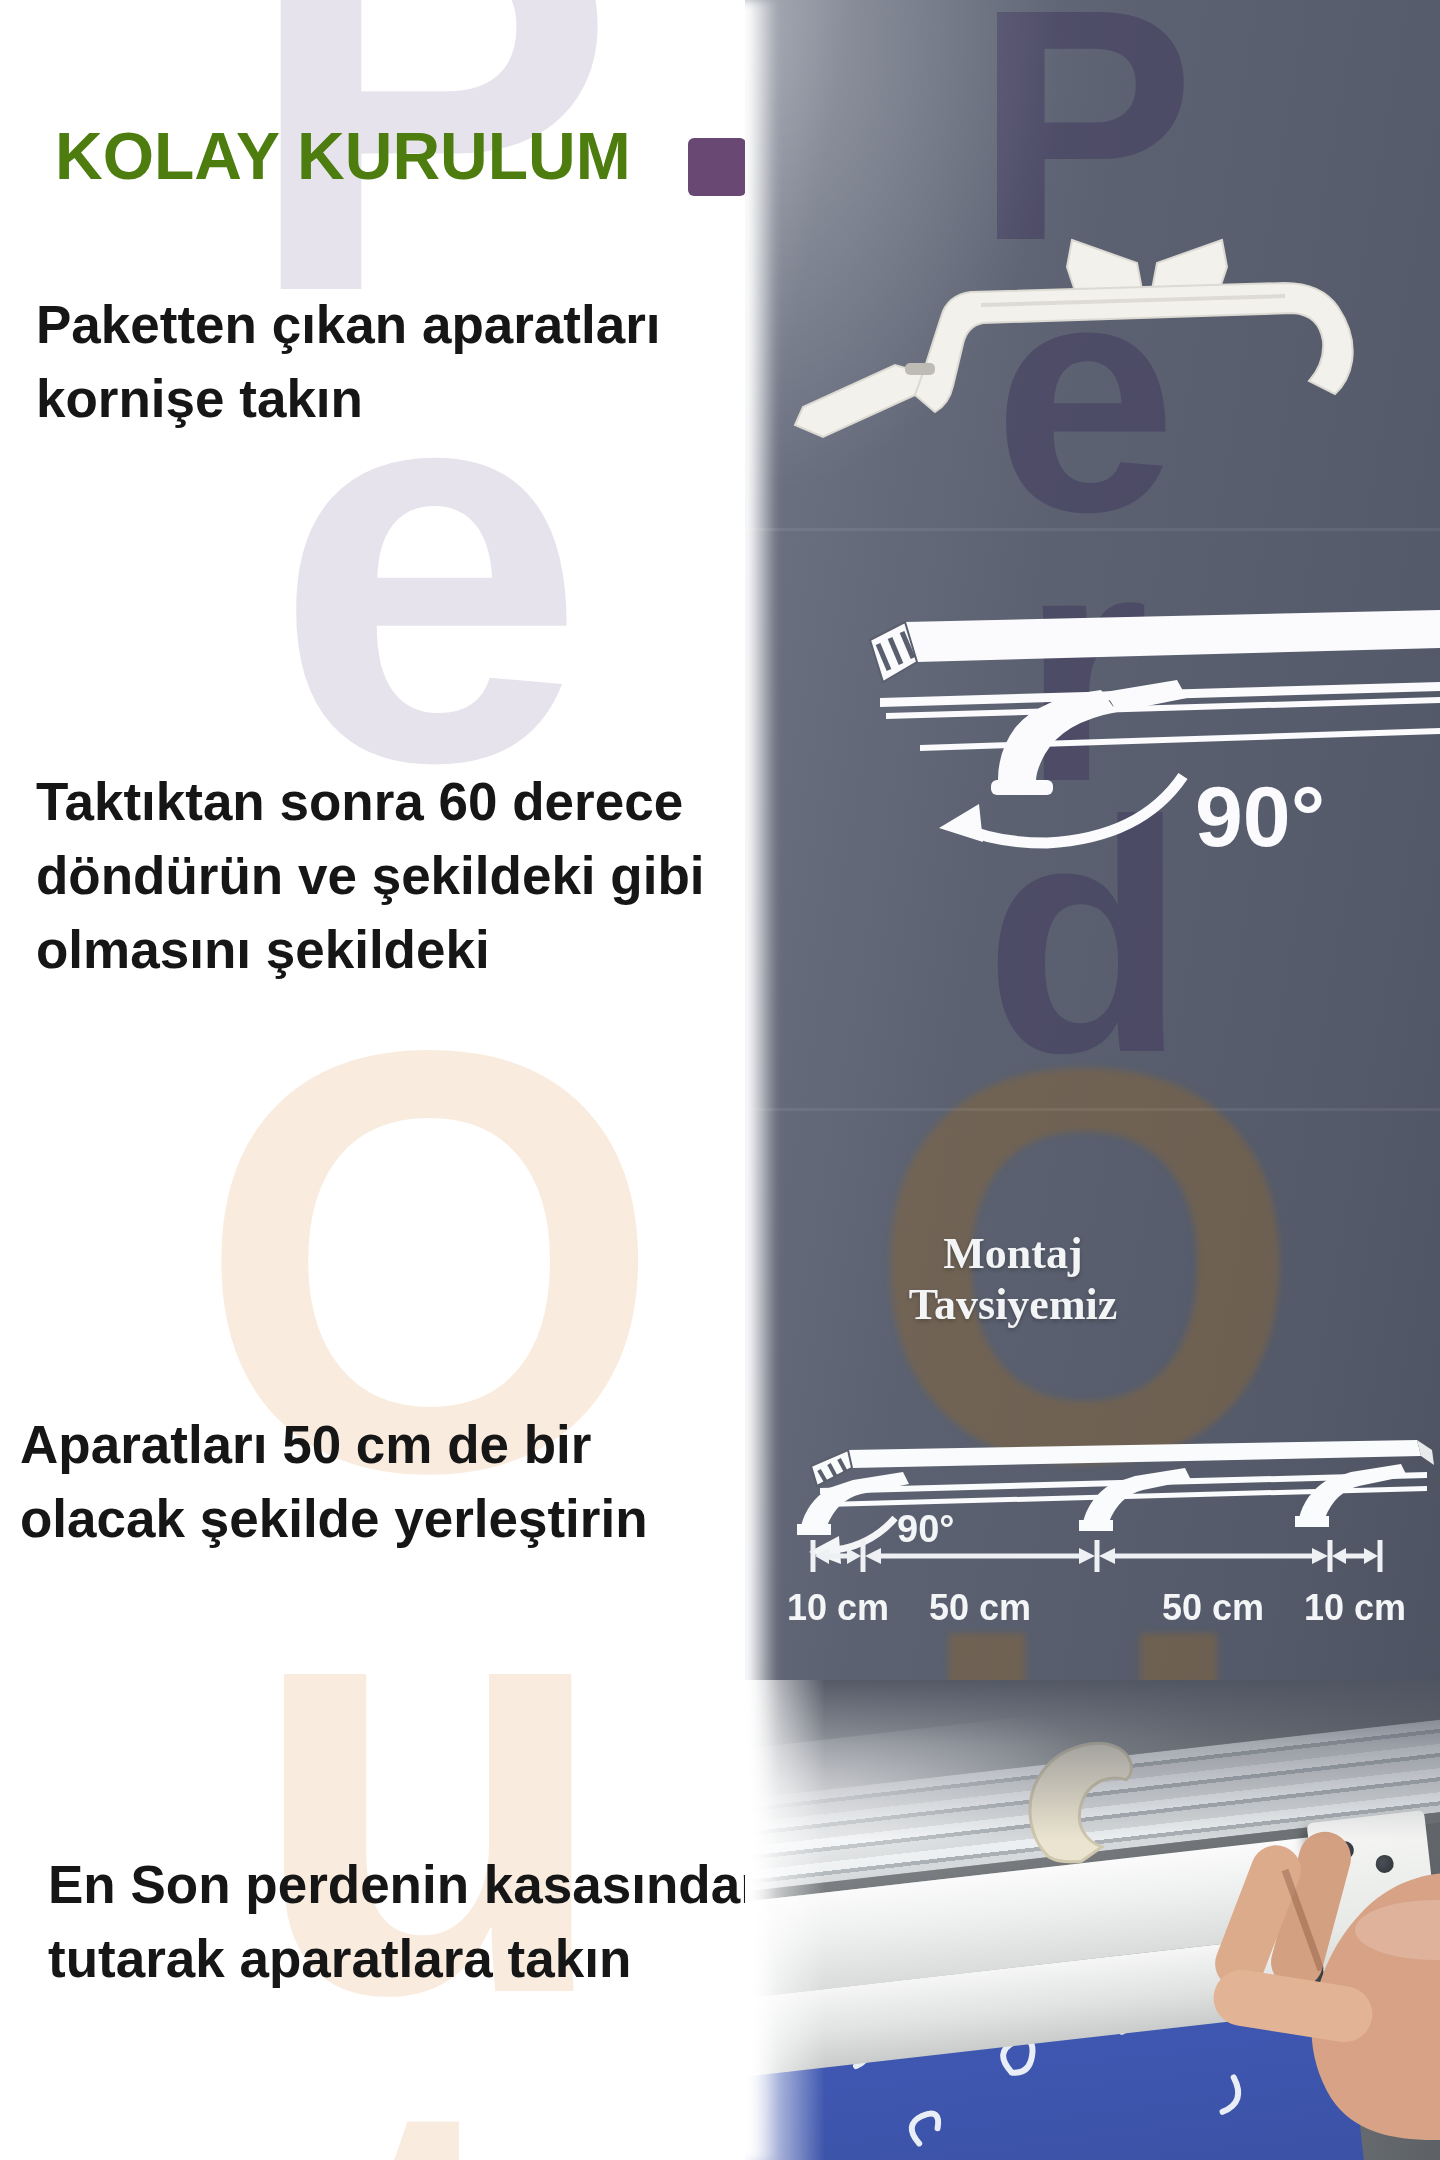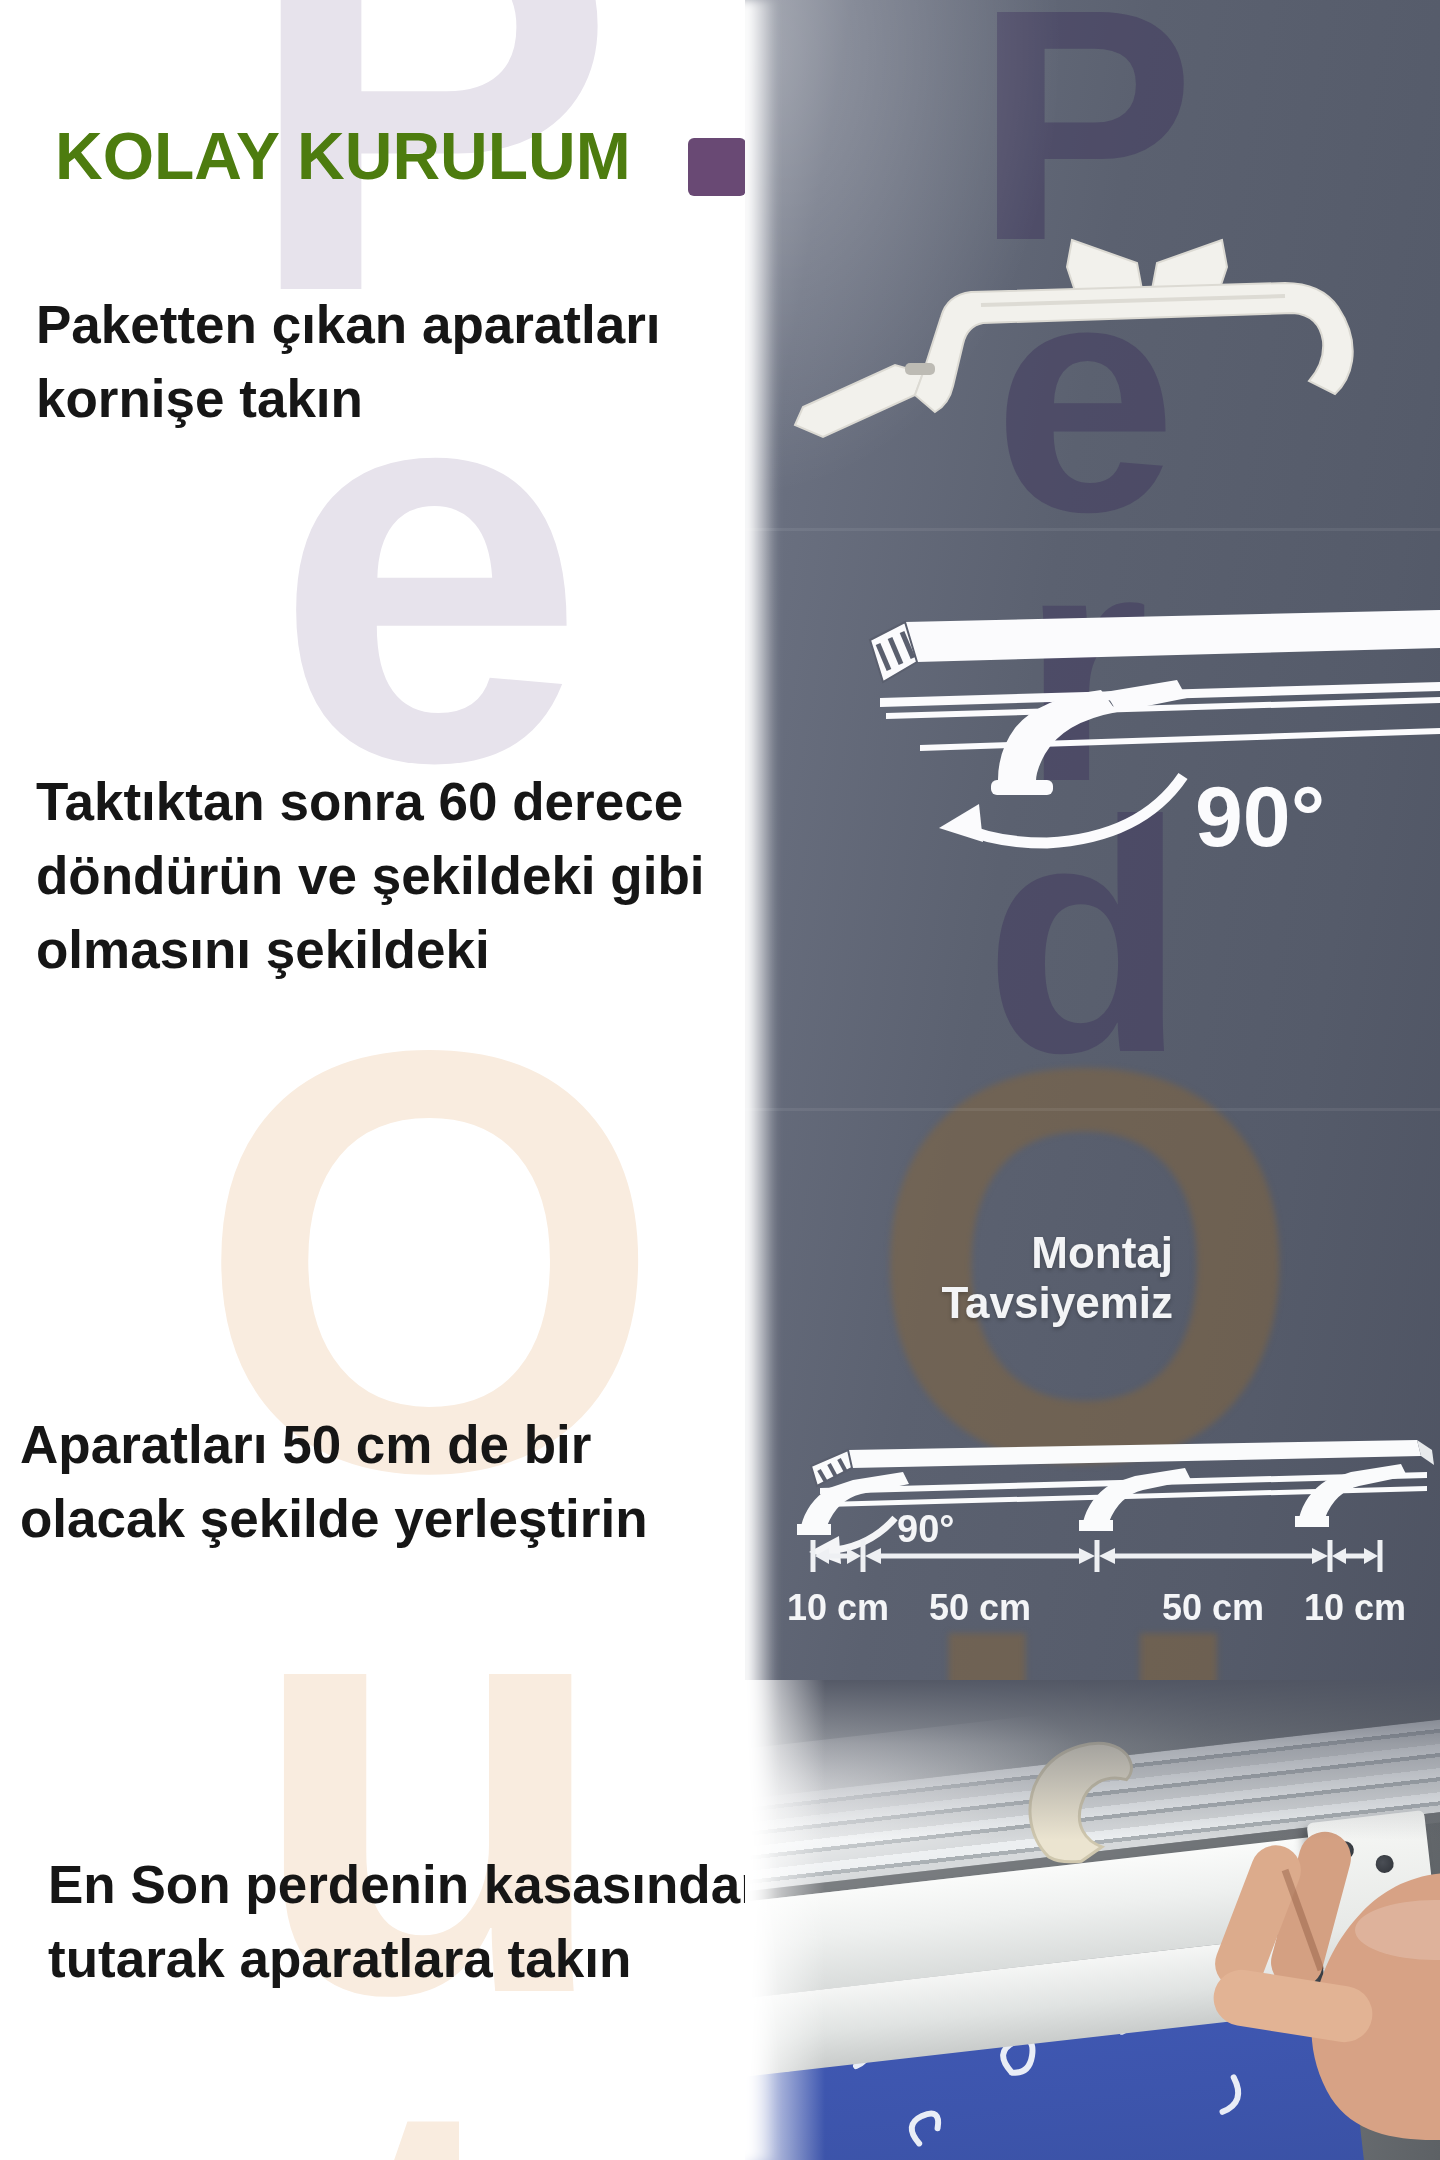--- a/index.html
+++ b/index.html
@@ -32,22 +32,22 @@
   .panel-left-blur{position:absolute;left:-8px;top:0;width:40px;height:100%;
          background:linear-gradient(90deg,#ffffff 25%,rgba(255,255,255,0));filter:blur(5px);z-index:5;}
   .panel-corner-light{position:absolute;left:0;top:0;width:320px;height:500px;
          background:radial-gradient(ellipse at 0% 10%,rgba(255,255,255,0.30),rgba(255,255,255,0) 70%);z-index:1;}
   .seam{position:absolute;left:0;width:100%;height:3px;background:rgba(255,255,255,0.07);z-index:1;}
   .seam1{top:528px;} .seam2{top:1108px;}
   .panel svg{position:absolute;z-index:2;}
   .svg-bracket{left:0;top:195px;}
   .svg-rotate{left:0;top:540px;}
   .svg-diagram{left:0;top:1380px;}
-  .montaj-title{position:absolute;left:108px;top:1228px;width:320px;text-align:right;z-index:2;
-         font-size:44px;font-weight:bold;color:#f3f4f6;text-shadow:0 2px 4px rgba(0,0,0,0.25);}
+  .montaj-title{position:absolute;left:108px;top:1228px;width:320px;text-align:center;z-index:2;
+         font-size:44px;font-weight:bold;color:#f3f4f6;text-shadow:0 2px 4px rgba(0,0,0,0.25);font-family:Liberation Serif, serif;}
 
   
   .photo{position:absolute;left:0;top:1680px;width:695px;height:480px;overflow:hidden;z-index:3;
          background:linear-gradient(97deg,#d0d2d3 0%,#a9adb0 30%,#7b8084 62%,#5d6165 100%);}
   .photo-topshade{position:absolute;left:0;top:0;width:100%;height:160px;z-index:9;
          background:linear-gradient(180deg,rgba(79,84,98,0.95) 0%,rgba(79,84,98,0.45) 40%,rgba(79,84,98,0) 100%);}
   .fabric{position:absolute;left:-30px;top:300px;width:640px;height:240px;transform:rotate(-6.5deg);z-index:1;
           background:linear-gradient(180deg,#4059b5,#3a51a4);}
   .rail-wrap{position:absolute;left:-70px;top:40px;width:840px;height:380px;transform:rotate(-6.5deg);z-index:2;}
   .alu{position:absolute;left:0;top:40px;width:840px;height:92px;

